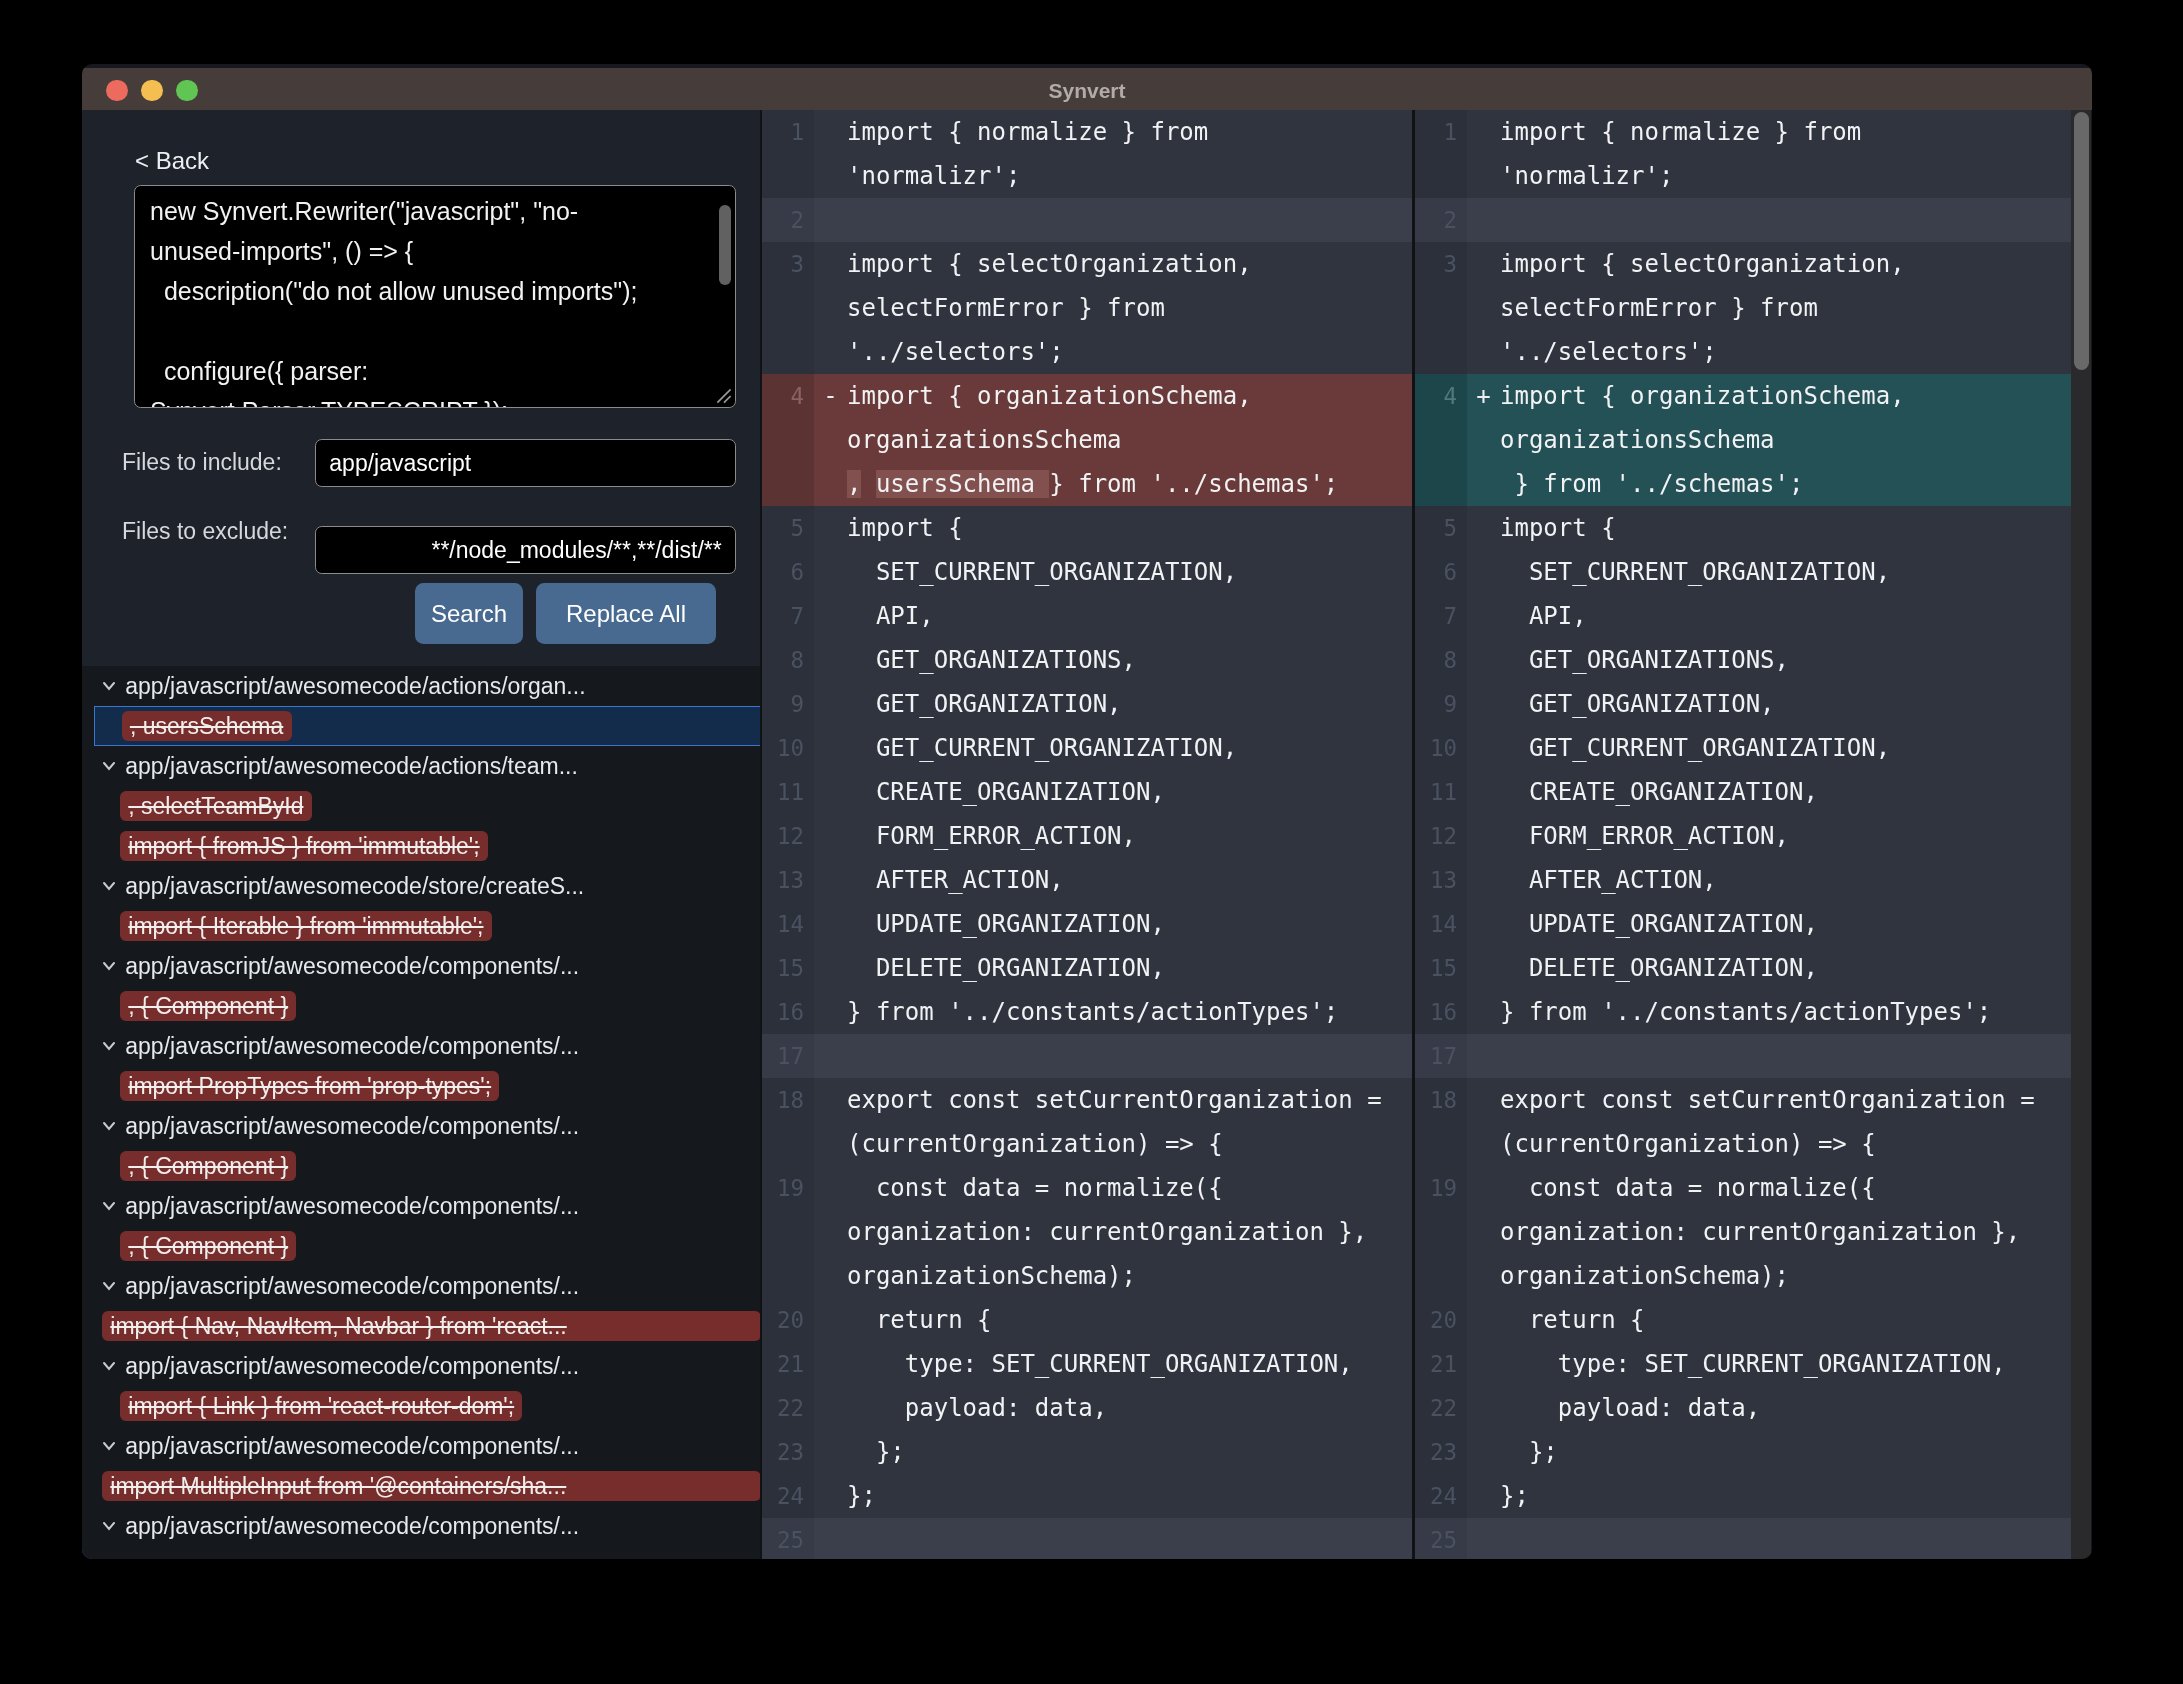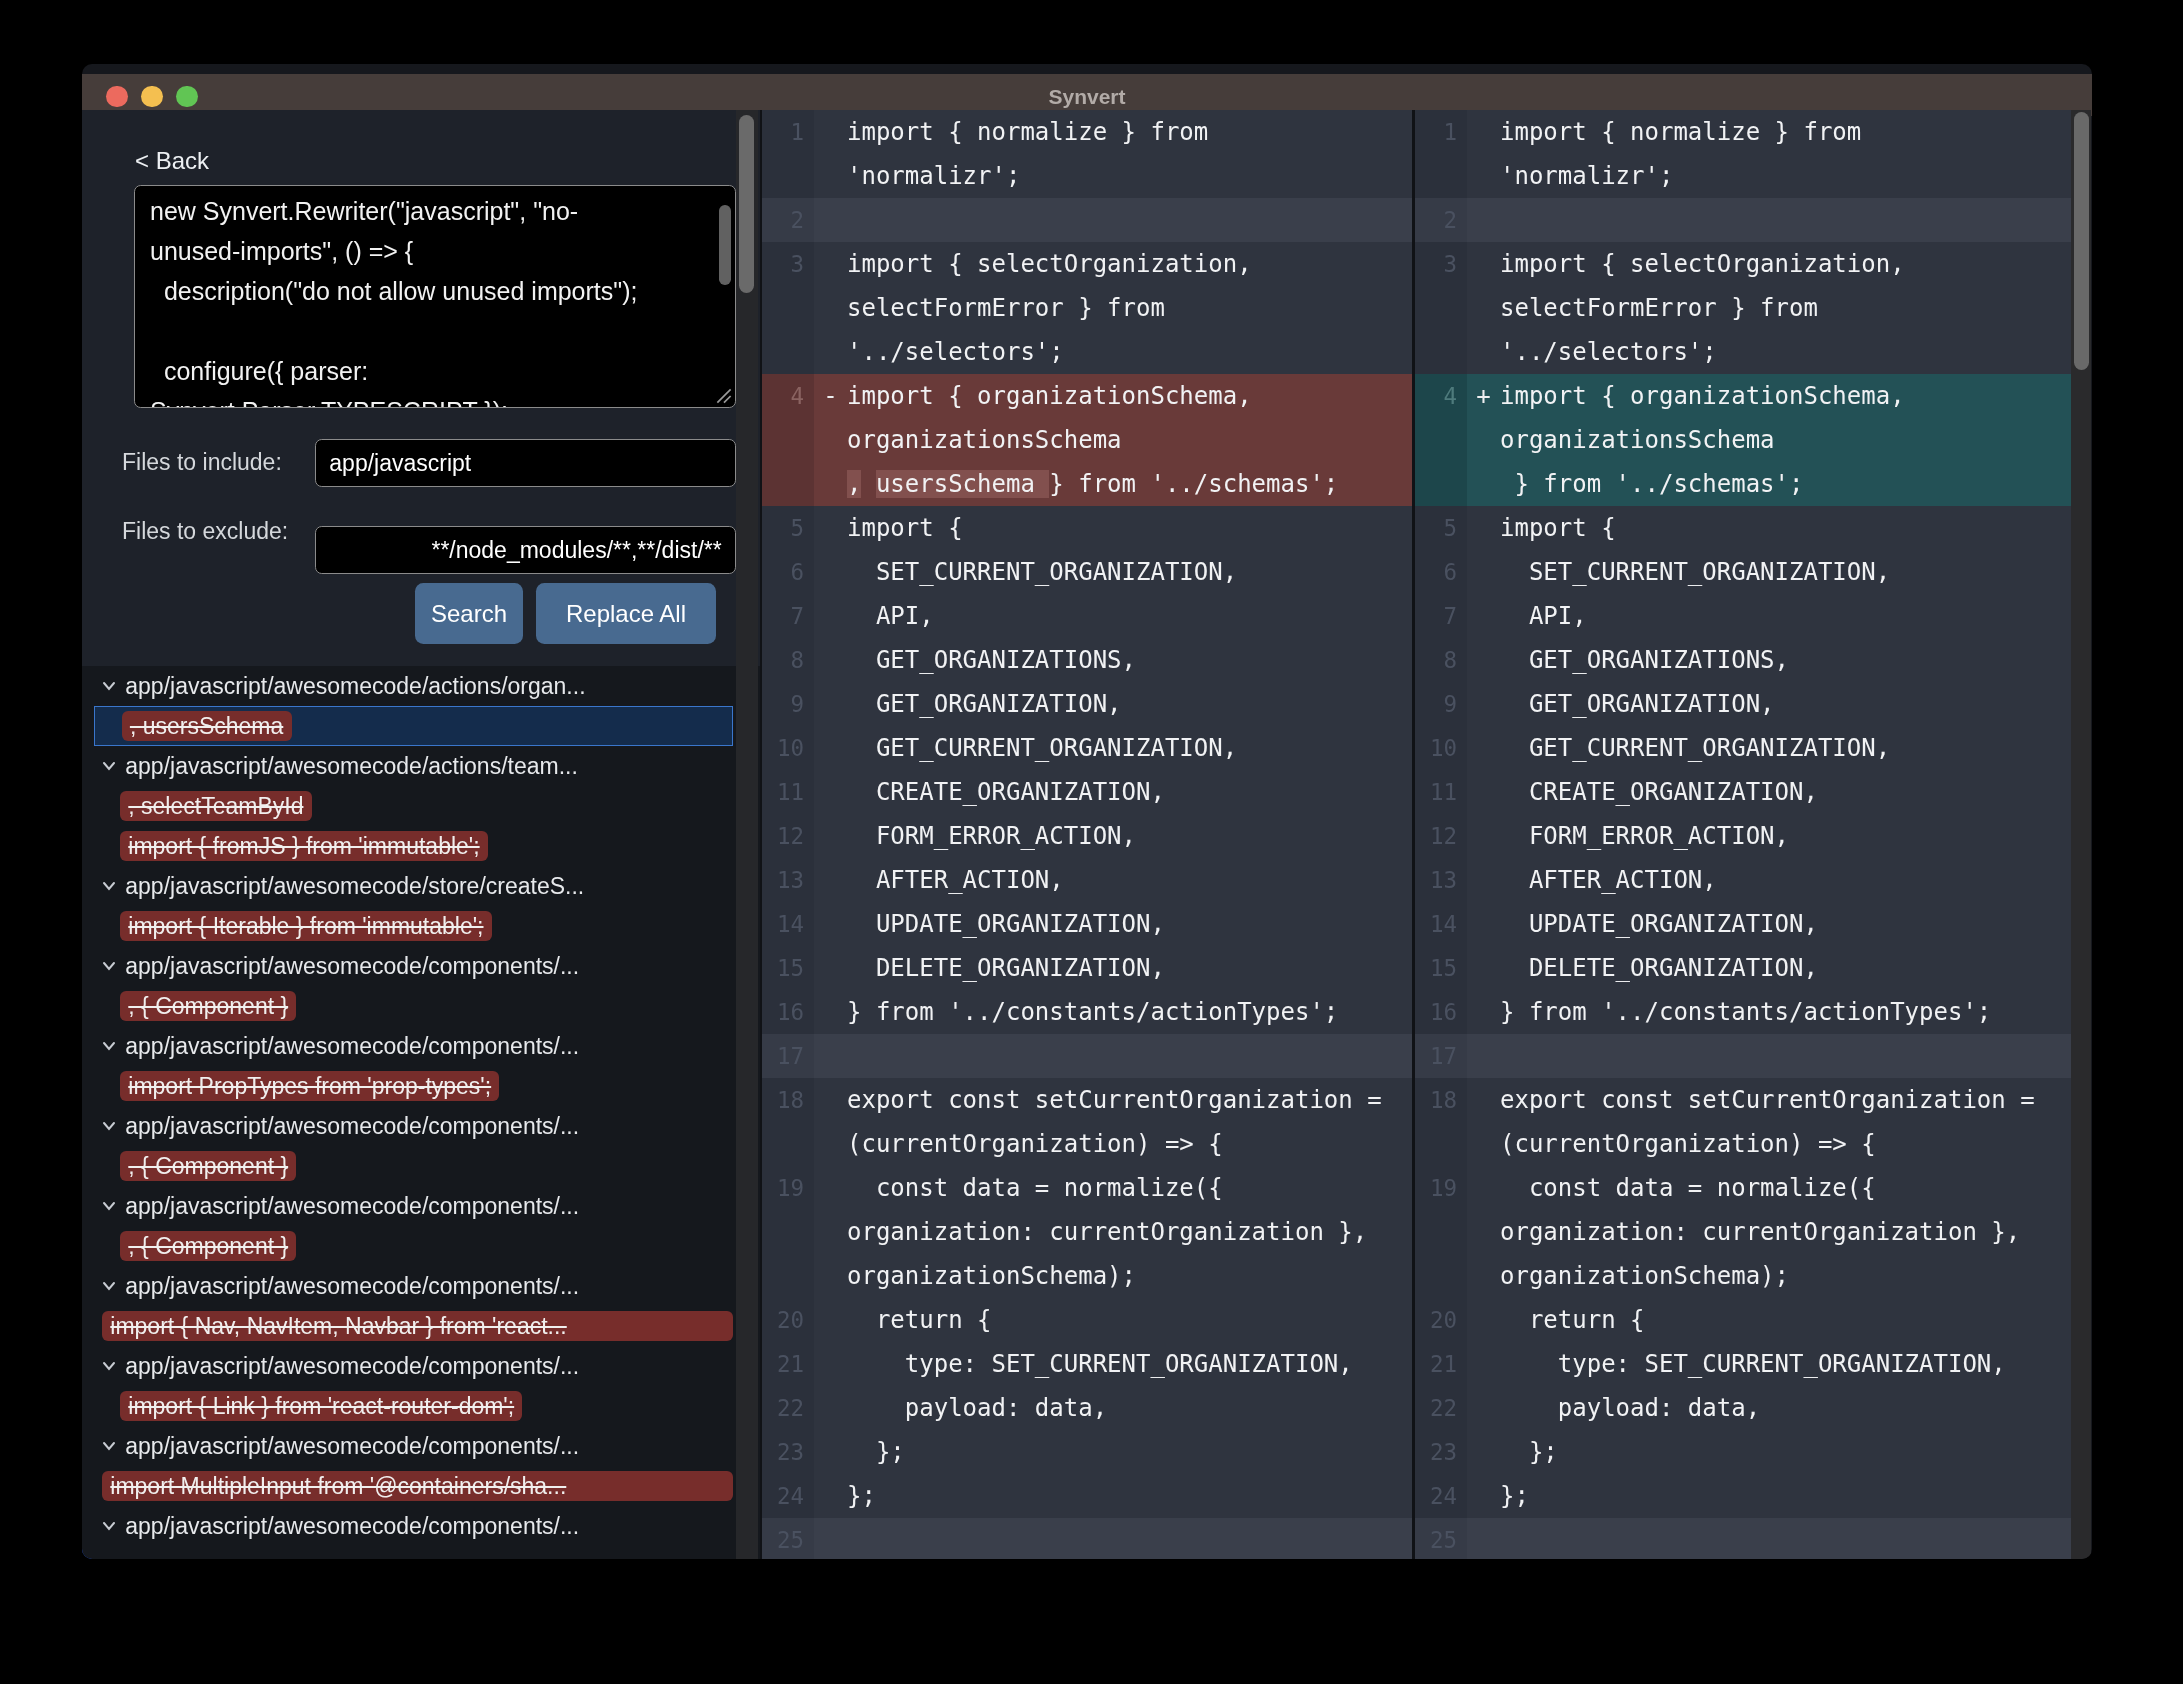--- a/index.html
+++ b/index.html
@@ -1,31 +1,31 @@
 <!DOCTYPE html>
 <html style="font-size:13.3px"><head>
 <meta charset="utf-8">
 <style>
   html,body{margin:0;padding:0;background:#000;}
   #stage{position:relative;width:2183px;height:1684px;background:#000;overflow:hidden;
          font-family:"Liberation Sans", sans-serif;}
   #win{position:absolute;left:82px;top:64px;width:2010px;height:1495px;background:#16181d;
        border-radius:10px;overflow:hidden;}
   
-  #titlebar{position:absolute;left:0;top:10px;right:0;height:42px;background:#463d3a;}
+  #titlebar{position:absolute;left:0;top:4px;right:0;height:42px;background:#463d3a;}
   .tl{position:absolute;top:11.6px;width:21.6px;height:21.6px;border-radius:50%;}
   #tl-close{left:24px;background:#ec6a5e;}
   #tl-min{left:59px;background:#f4bf50;}
   #tl-zoom{left:94px;background:#61c554;}
   #wtitle{position:absolute;left:0;right:0;top:0;height:46px;line-height:46px;text-align:center;
           color:#b2aba7;font-size:21px;font-weight:bold;}
   
   #content{position:absolute;left:0;top:46px;right:0;bottom:0;}
   
-  #sidebar{position:absolute;left:0;top:0;width:678px;bottom:0;background:#1d4ed8;}
+  #sidebar{position:absolute;left:0;top:0;width:678px;bottom:0;background:#1d4ed8;padding-left:28px;}
   #sb-top{position:absolute;left:0;top:0;right:0;height:556px;background:#1e222a;}
   #back{position:absolute;left:53px;top:37px;font-size:24px;color:#edf0f3;cursor:pointer;}
   #snippet{position:absolute;left:52px;top:75px;width:602px;height:223px;box-sizing:border-box;
            background:#000;border:1.7px solid #8b8b8b;border-radius:6.7px;color:#f2f2f2;
            font-family:"Liberation Sans", sans-serif;font-size:25px;line-height:40px;
            padding:5px 37px 5px 15px;resize:none;overflow:hidden;white-space:pre-wrap;}
   #sn-thumb{position:absolute;left:637px;top:95px;width:11.6px;height:80px;background:#616161;border-radius:5.8px;}
   #sn-resize{position:absolute;left:632px;top:276px;width:18.3px;height:18.3px;}
   .frm-label{position:absolute;left:40px;font-size:23px;color:#d5d8dc;}
   .inp{position:absolute;left:233px;width:421px;height:48px;box-sizing:border-box;background:#000;

